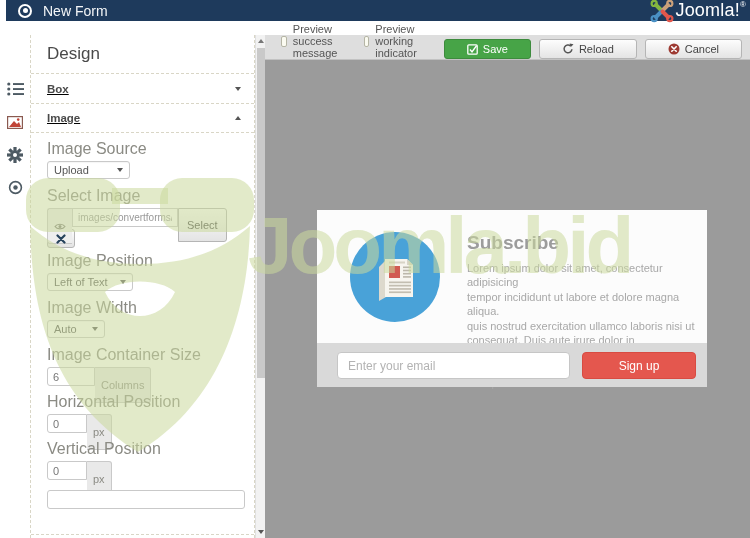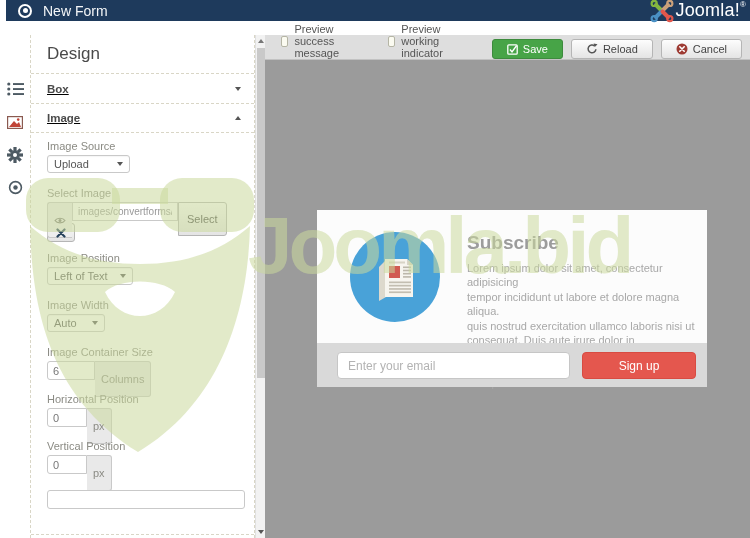--- a/index.html
+++ b/index.html
@@ -26,21 +26,21 @@
   .sec { position:absolute; left:0; width:100%; height:30px; border-top:1px dashed #d9d6c6; display:flex; align-items:center; justify-content:space-between; padding:0 13px 0 16px; cursor:pointer;text-decoration:underline; }
   .sec-label { font-size:11.5px; font-weight:700; color:#4a4a4a; }
   .sec-box { top:38px; }
   .sec-image { top:68px; height:29px; }
   .panel-content-line { position:absolute; left:0; top:97px; width:100%; border-top:1px dashed #d9d6c6; }
   .panel-bottom-line { position:absolute; left:0; top:499px; width:100%; border-top:1px dashed #d9d6c6; }
   .caret-down { width:0; height:0; border-left:3.5px solid transparent; border-right:3.5px solid transparent; border-top:4.5px solid #555; }
   .caret-up { width:0; height:0; border-left:3.5px solid transparent; border-right:3.5px solid transparent; border-bottom:4.5px solid #555; }
 
   .fld { position:absolute; left:16px; width:196px; }
-  .fld-label { font-size:11px; color:#8b8b84; display:block; }
+  .fld-label { font-size:16px; color:#8b8b84; display:block; }
   .fld .ctl { margin-top:3px; }
   .sel { display:flex; align-items:center; justify-content:space-between; height:18px; padding:0 6px; background:#fff; border:1px solid #c9c9c9; border-radius:3px; font-size:11px; color:#555; cursor:pointer; box-shadow:inset 0 1px 1px rgba(0,0,0,.04); }
   .ig { display:flex; height:19px; }
   .ig input { height:19px; border:1px solid #c9c9c9; border-radius:3px 0 0 3px; padding:0 5px; font-size:11px; color:#777; background:#fff; outline:none; font-family:inherit; }
   .ig .addon { display:flex; align-items:center; padding:17px 6px; border:1px solid #c9c9c9; border-left:0; background:#e9e9e9; color:#8b8b84; font-size:11px; border-radius:0 3px 3px 0; }
   .ig .addon-left { border:1px solid #c9c9c9; border-right:0; border-radius:3px 0 0 3px; background:#eee; }
   .ig .addon-left + input { border-radius:0; }
   .ig .btn-addon { display:flex; align-items:center; padding:16px 8px; border:1px solid #b5b5b5; border-left:1px solid #b5b5b5; background:linear-gradient(#fdfdfd,#e4e4e4); color:#444; font-size:11px; border-radius:0 3px 3px 0; cursor:pointer; }
   .txt { height:19px; border:1px solid #c9c9c9; border-radius:3px; padding:0 5px; font-size:11px; color:#555; width:198px; outline:none; font-family:inherit; }
   .xbtn { margin-top:2px; width:28px; height:19px; display:flex; align-items:center; justify-content:center; background:linear-gradient(#fdfdfd,#e4e4e4); border:1px solid #b5b5b5; border-radius:3px; cursor:pointer; }
@@ -51,21 +51,21 @@
   .arr { position:absolute; left:2px; width:0; height:0; border-left:3px solid transparent; border-right:3px solid transparent; cursor:pointer; }
   .arr-up { top:4px; border-bottom:4px solid #777; }
   .arr-dn { bottom:4px; border-top:4px solid #555; }
 
   
   .toolbar { position:absolute; left:265px; top:35px; width:485px; height:25px; background:#dedede; border-bottom:1px solid #c2c2c2; display:flex; align-items:flex-end; padding:0 8px 0 16px; }
   .chk { display:flex; align-items:center; margin-right:16px; }
   .chk .box { width:11px; height:11px; background:#fbfbf1; border:1px solid #b5b5a5; border-radius:2px; margin-right:6px; cursor:pointer; }
   .chk .lbl { font-size:11px; color:#555; }
   .tbuttons { margin-left:auto; display:flex; gap:8px; }
-  .tbtn { display:inline-flex; align-items:center; gap:5px; height:20px; padding:0 14px; border-radius:3px; font-size:11px; border:1px solid #b5b5b5; background:linear-gradient(#fdfdfd,#e4e4e4); color:#444; cursor:pointer; }
+  .tbtn { display:inline-flex; align-items:center; gap:5px; height:20px; padding:0 22px; border-radius:3px; font-size:11px; border:1px solid #b5b5b5; background:linear-gradient(#fdfdfd,#e4e4e4); color:#444; cursor:pointer; }
   .tbtn-save { background:#47a447; border-color:#3d8b3d; color:#fff; }
 
   
   .canvas { position:absolute; left:265px; top:60px; width:485px; height:478px; background:#9b9b9b; }
   .card { position:absolute; left:52px; top:150px; width:390px; height:177px; }
   .card-top { position:absolute; left:0; top:0; width:390px; height:133px; background:#fcfcfc; }
   .avatar-circle { position:absolute; left:33px; top:22px; width:90px; height:90px; border-radius:50%; background:#49a2d8; display:flex; align-items:center; justify-content:center; }
   .card-heading { position:absolute; left:150px; top:22px; font-size:19px; font-weight:700; color:#9c9c9c; }
   .card-body { position:absolute; left:150px; top:51px; width:228px; font-size:11px; line-height:14.4px; color:#a8a8a8; }
   .card-bottom { position:absolute; left:0; top:133px; width:390px; height:44px; background:#d9d9d9; }

